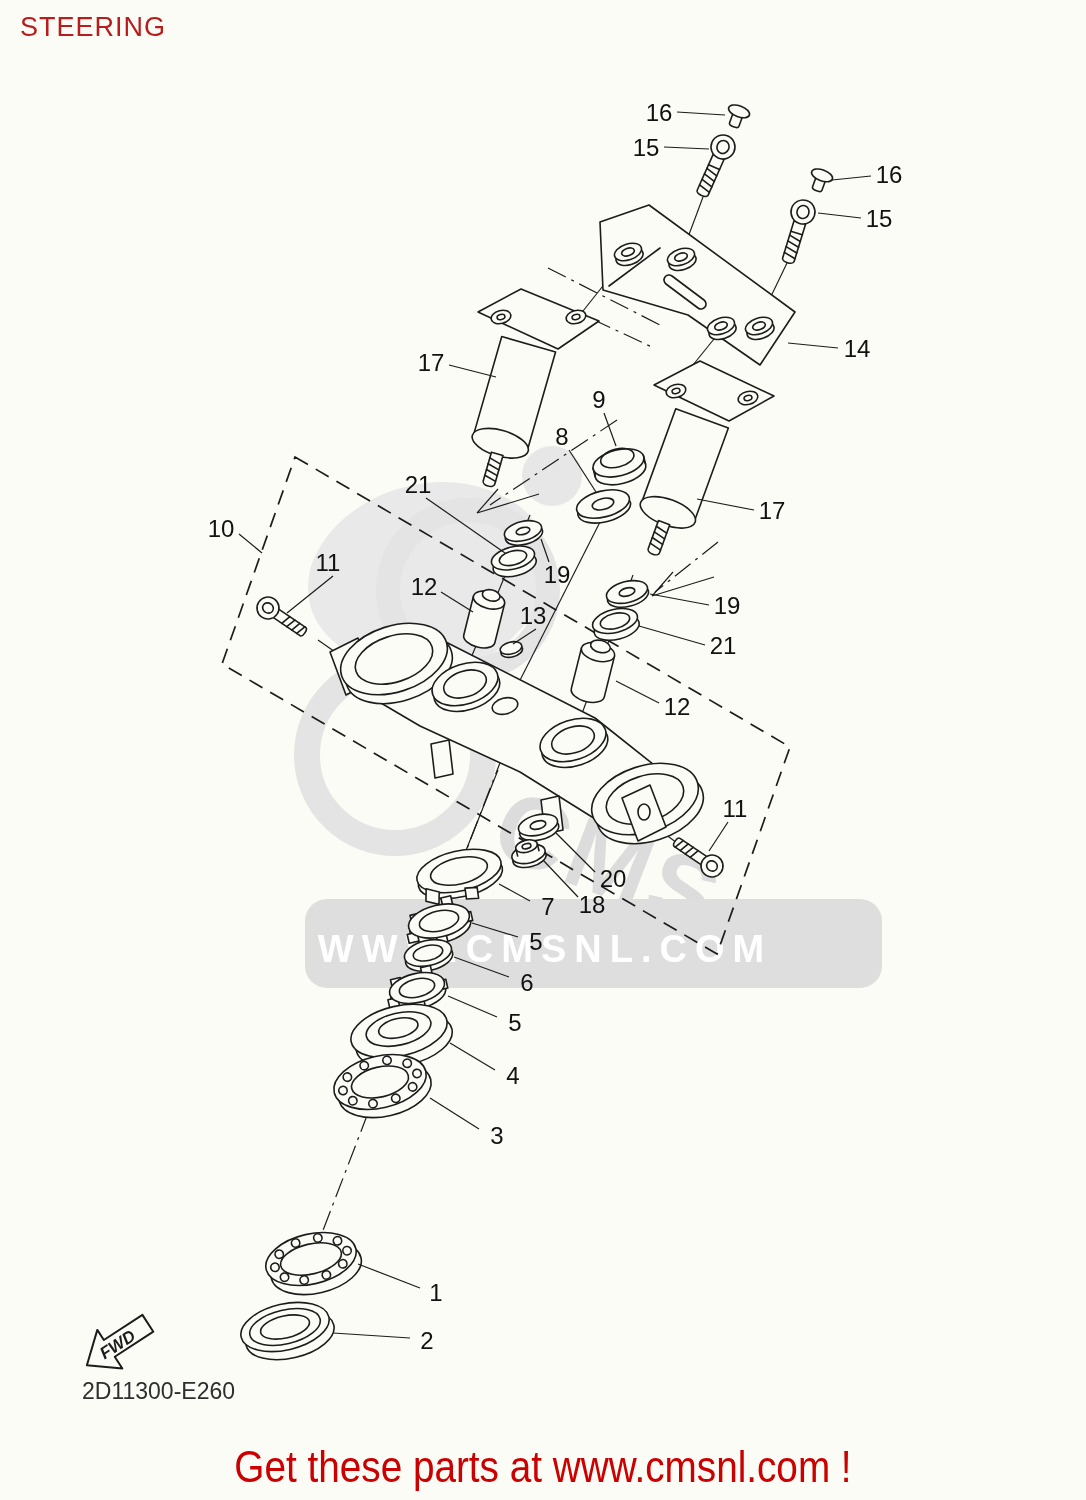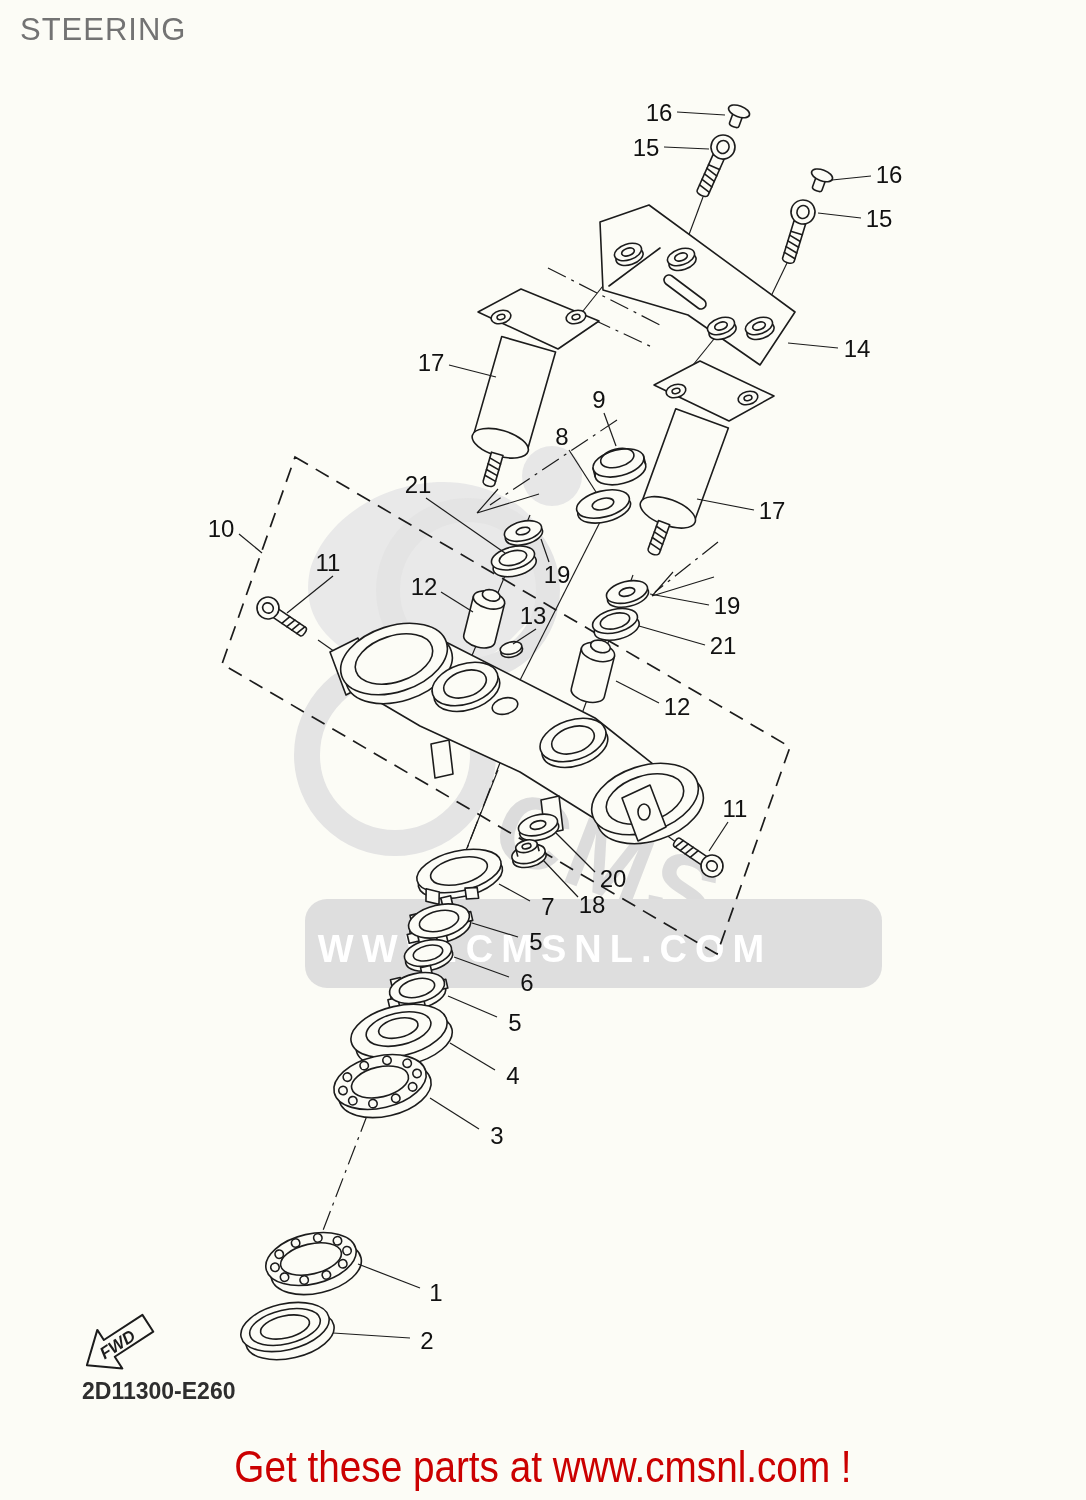--- a/index.html
+++ b/index.html
@@ -1,19 +1,19 @@
 <!DOCTYPE html>
 <html><head>
 <meta charset="utf-8">
 <style>
   html,body{margin:0;padding:0;}
   body{width:1086px;height:1500px;position:relative;background:#fcfcf6;overflow:hidden;
        font-family:"Liberation Sans",sans-serif;}
-  #page-title{position:absolute;left:20px;top:12px;font-size:31px;letter-spacing:1px;color:#737373;}
-  #diagram-code{position:absolute;left:82px;top:1378px;font-size:23px;color:#2e2e2e;font-weight:bold;}
+  #page-title{position:absolute;left:20px;top:12px;font-size:27px;letter-spacing:1px;color:#b91c1c;}
+  #diagram-code{position:absolute;left:82px;top:1378px;font-size:23px;color:#2e2e2e;}
   #footer-banner{position:absolute;left:0;top:1441px;width:100%;text-align:center;
        font-size:45px;transform:scaleX(0.86);}
   svg{position:absolute;left:0;top:0;}
   .ln{fill:none;stroke:#1c1c1c;stroke-width:1.6;stroke-linecap:round;stroke-linejoin:round;}
   .fl{fill:#fcfcf6;stroke:#1c1c1c;stroke-width:1.6;stroke-linejoin:round;}
   .thin{fill:none;stroke:#1c1c1c;stroke-width:1.15;}
   .dd{fill:none;stroke:#1c1c1c;stroke-width:1.2;stroke-dasharray:20 6 3 6;}
   .dsh{fill:none;stroke:#1c1c1c;stroke-width:1.7;stroke-dasharray:15 9;}
   .leader{stroke:#1c1c1c;stroke-width:1.2;}
   .callout{font:24px "Liberation Sans",sans-serif;fill:#111;text-anchor:middle;cursor:pointer;}

